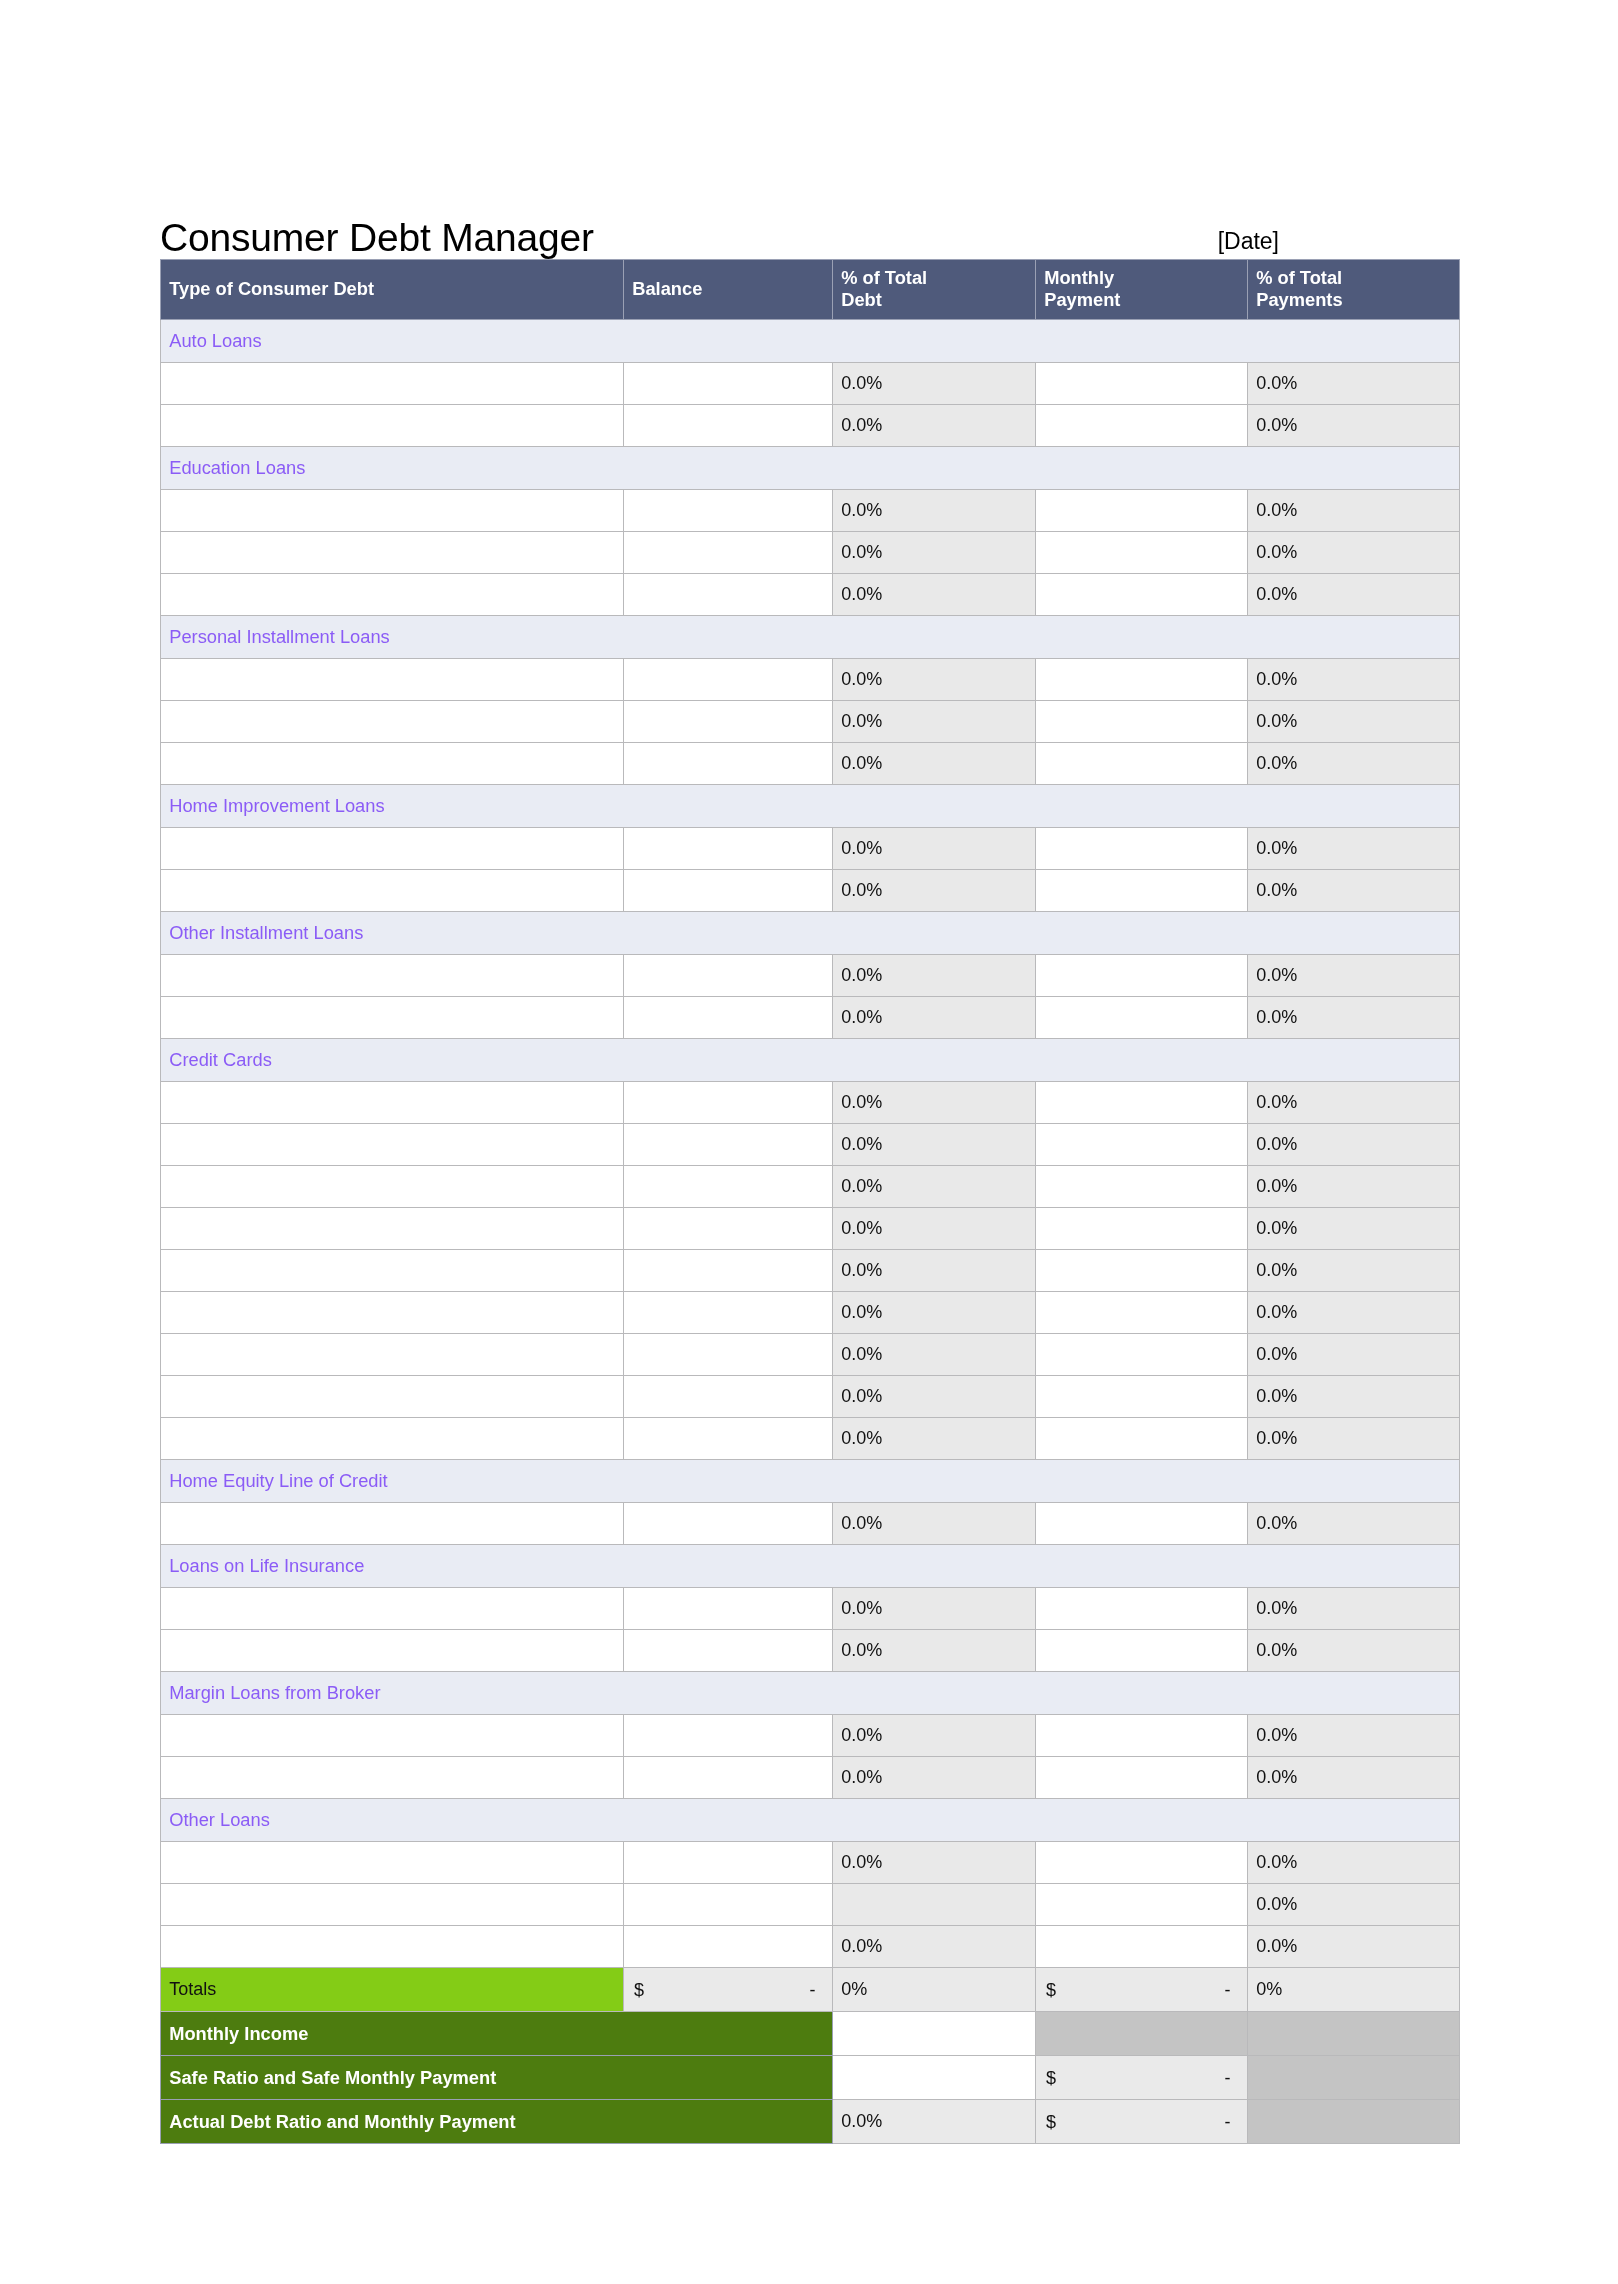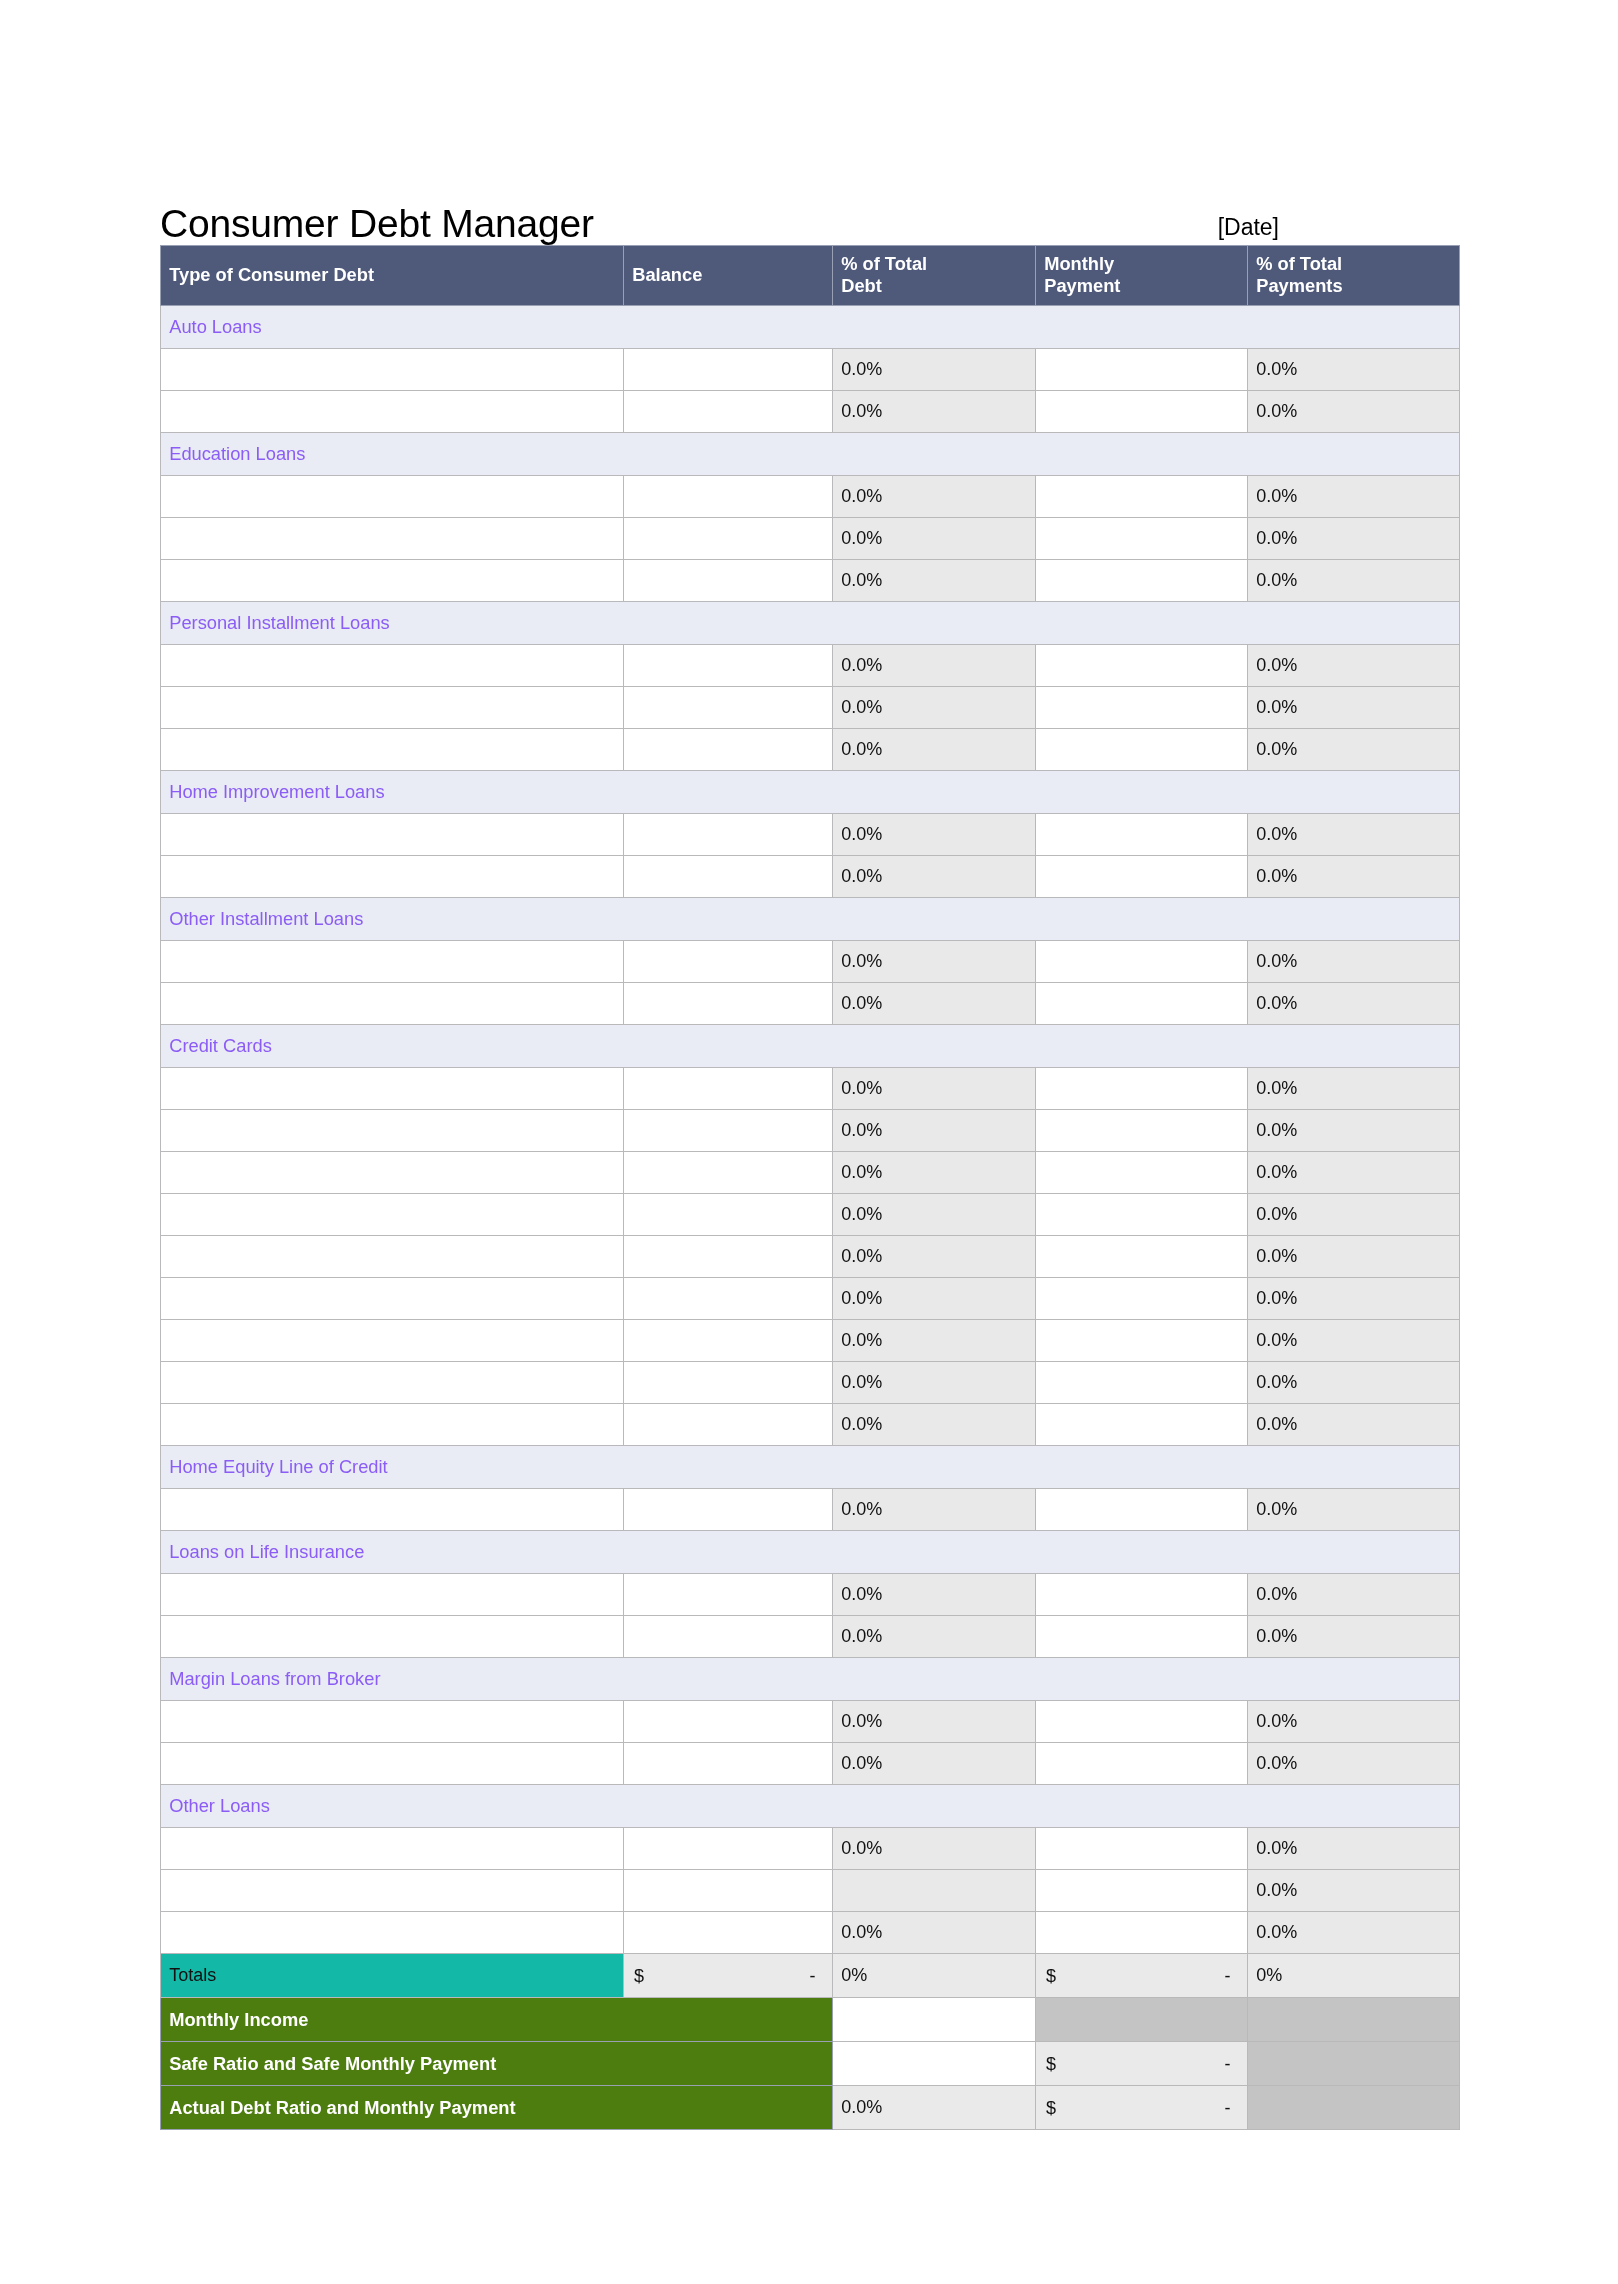--- a/index.html
+++ b/index.html
@@ -16,21 +16,21 @@
   .page {
     position: relative;
     width: 1618px;
     height: 2284px;
     background: #ffffff;
     box-sizing: border-box;
   }
   .sheet {
     position: absolute;
     left: 160px;
-    top: 176px;
+    top: 190px;
     width: 1119px;
   }
   .titlebar {
     display: flex;
     align-items: flex-end;
     justify-content: space-between;
     height: 69px;
     padding-bottom: 1.8px;
     box-sizing: border-box;
   }
@@ -104,21 +104,21 @@
 
   
   tr.item td.name   { background: #ffffff; }
   tr.item td.bal    { background: #ffffff; }
   tr.item td.pdebt  { background: #e9e9e9; }
   tr.item td.pay    { background: #ffffff; }
   tr.item td.ppay   { background: #e9e9e9; }
 
   
   tr.totals td { background: #eaeaea; height: 44px; }
-  tr.totals td.name { background: #14b8a6; }
+  tr.totals td.name { background: #84cc16; }
   td.acct {
     position: relative;
     padding: 0;
   }
   td.acct .dol {
     position: absolute;
     left: 10px;
     top: 50%;
     transform: translateY(-50%);
   }

